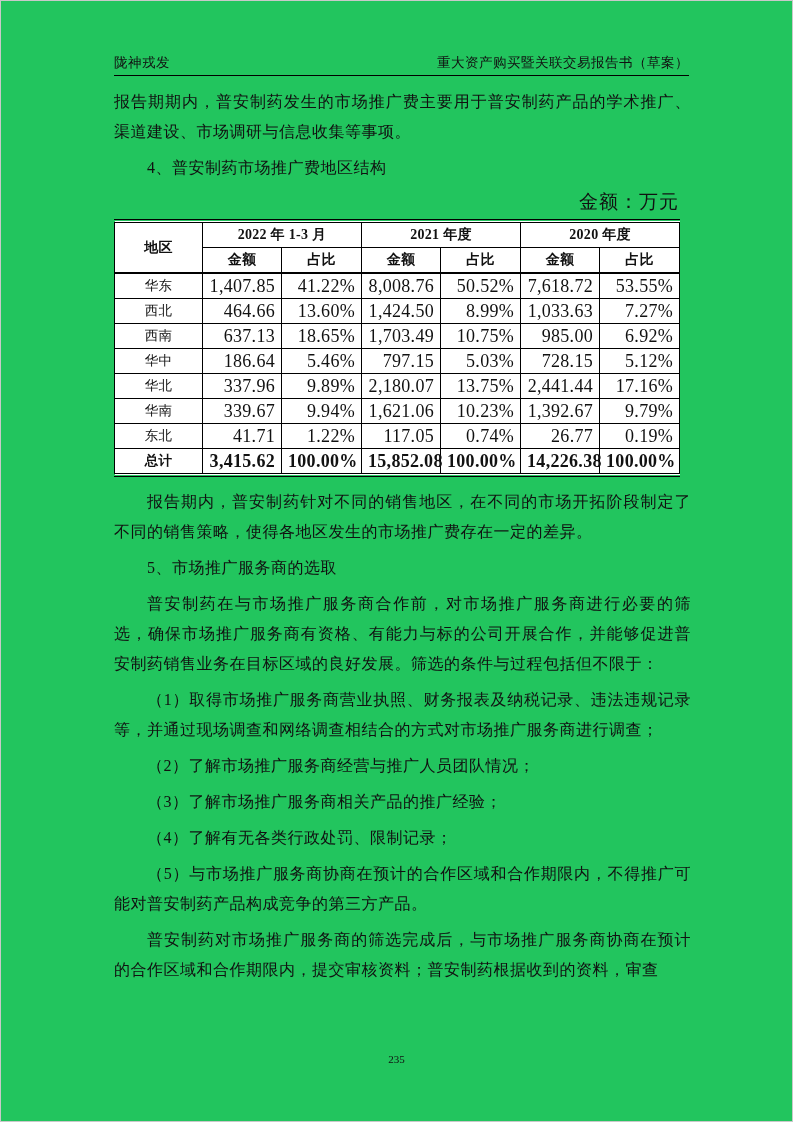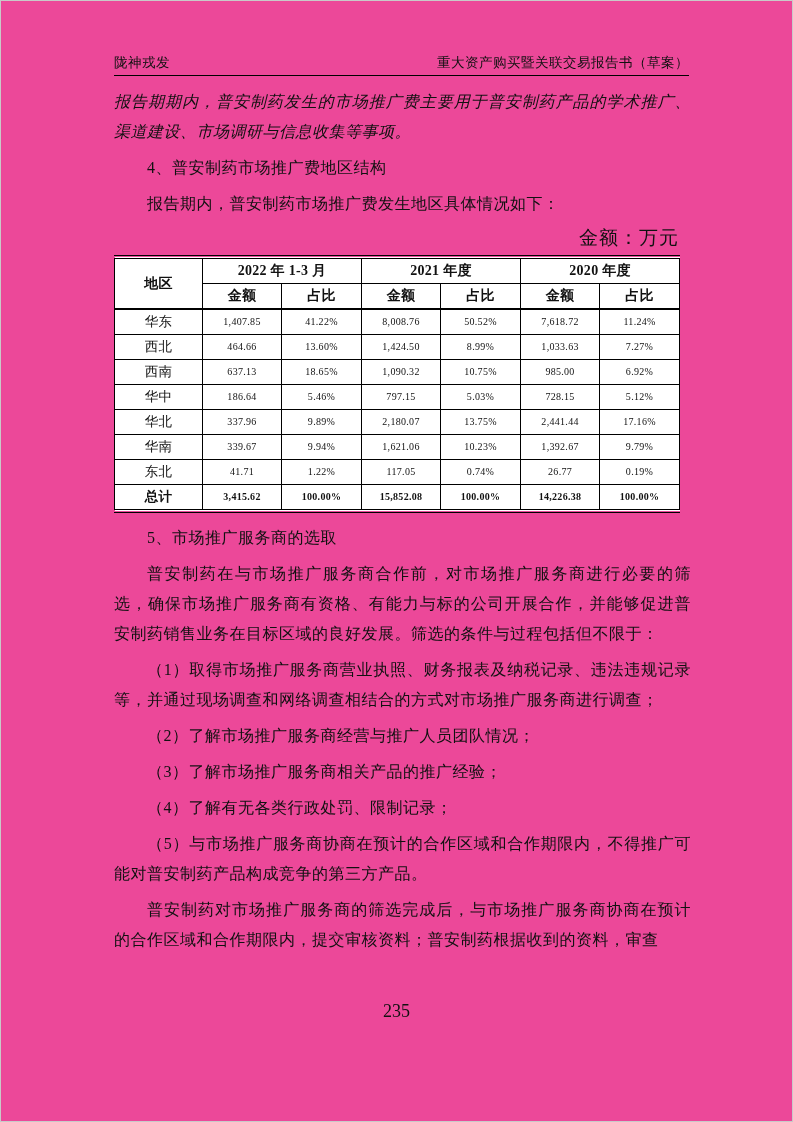--- a/index.html
+++ b/index.html
@@ -8,21 +8,21 @@
     background: #ffffff;
     position: relative;
     font-family: "Liberation Serif", "DejaVu Serif", serif;
     color: #111111;
     overflow: hidden;
   }
   .page {
     position: absolute; inset: 0;
     border: 1px solid #c9c9c9;
     box-sizing: border-box;
-    background: #ec4899;
+    background: #22c55e;
   }
   
   .page-header {
     position: absolute;
     left: 113px; right: 103px; top: 53px;
     display: flex;
     justify-content: space-between;
     align-items: flex-end;
     font-size: 13.5px;
     letter-spacing: 0.5px;
@@ -37,21 +37,21 @@
     width: 577px;
     font-size: 16px;
     letter-spacing: 0.5px;
     text-align: justify;
     text-justify: inter-character;
   }
   .content p, .content .heading {
     margin: 0 0 6px 0;
     line-height: 30px;
   }
-  .content p.first { margin-top: 7px; font-style: italic; }
+  .content p.first { margin-top: 7px; }
   .ind { text-indent: 33px; }
   .heading { font-weight: normal; }
   .unit-label {
     width: 565px;
     box-sizing: border-box;
     text-align: right;
     font-size: 19px;
     line-height: 26px;
     margin: 2px 0 4px 0;
     letter-spacing: 1px;
@@ -70,47 +70,46 @@
   }
   table.region-table th, table.region-table td {
     border: 1px solid #000;
     padding: 3px 6px;
     line-height: 18px;
     background: #fff;
   }
   table.region-table thead { border-bottom: 2px solid #000; }
   table.region-table th { font-weight: bold; text-align: center; font-size: 14px; }
   td.region-cell { text-align: center; }
-  td.num-cell { text-align: center; padding-right: 10px; font-size: 10px; }
+  td.num-cell { text-align: right; padding-right: 10px; font-size: 18px; }
   tr.total-row td { font-weight: bold; }
   
   .page-footer {
     position: absolute;
-    left: 0; right: 0; top: 1000px;
+    left: 0; right: 0; top: 1052px;
     text-align: center;
-    font-size: 18px;
+    font-size: 11px;
   }
 </style>
 </head>
 <body>
 
 <div class="page">
 
   <div class="page-header">
     <span>陇神戎发</span>
     <span>重大资产购买暨关联交易报告书（草案）</span>
   </div>
 
   <div class="content">
 
     <p class="first">报告期期内，普安制药发生的市场推广费主要用于普安制药产品的学术推广、渠道建设、市场调研与信息收集等事项。</p>
 
     <div class="heading ind">4、普安制药市场推广费地区结构</div>
 
-    <p class="ind">报告期内，普安制药市场推广费发生地区具体情况如下：</p>
 
     <div class="unit-label">金额：万元</div>
 
     <table class="region-table">
       <colgroup>
         <col style="width:88px">
           <col style="width:79px">
           <col style="width:80px">
         <col style="width:79px">
           <col style="width:80px">
@@ -134,36 +133,36 @@
         </tr>
       </thead>
       <tbody>
         <tr>
           <td class="region-cell">华东</td>
           <td class="num-cell">1,407.85</td>
           <td class="num-cell">41.22%</td>
           <td class="num-cell">8,008.76</td>
           <td class="num-cell">50.52%</td>
           <td class="num-cell">7,618.72</td>
-          <td class="num-cell">11.24%</td>
+          <td class="num-cell">53.55%</td>
         </tr>
         <tr>
           <td class="region-cell">西北</td>
           <td class="num-cell">464.66</td>
           <td class="num-cell">13.60%</td>
           <td class="num-cell">1,424.50</td>
           <td class="num-cell">8.99%</td>
           <td class="num-cell">1,033.63</td>
           <td class="num-cell">7.27%</td>
         </tr>
         <tr>
           <td class="region-cell">西南</td>
           <td class="num-cell">637.13</td>
           <td class="num-cell">18.65%</td>
-          <td class="num-cell">1,090.32</td>
+          <td class="num-cell">1,703.49</td>
           <td class="num-cell">10.75%</td>
           <td class="num-cell">985.00</td>
           <td class="num-cell">6.92%</td>
         </tr>
         <tr>
           <td class="region-cell">华中</td>
           <td class="num-cell">186.64</td>
           <td class="num-cell">5.46%</td>
           <td class="num-cell">797.15</td>
           <td class="num-cell">5.03%</td>
@@ -202,20 +201,21 @@
           <td class="num-cell">3,415.62</td>
           <td class="num-cell">100.00%</td>
           <td class="num-cell">15,852.08</td>
           <td class="num-cell">100.00%</td>
           <td class="num-cell">14,226.38</td>
           <td class="num-cell">100.00%</td>
         </tr>
       </tbody>
     </table>
 
+    <p class="ind">报告期内，普安制药针对不同的销售地区，在不同的市场开拓阶段制定了不同的销售策略，使得各地区发生的市场推广费存在一定的差异。</p>
 
     <div class="heading ind">5、市场推广服务商的选取</div>
 
     <p class="ind">普安制药在与市场推广服务商合作前，对市场推广服务商进行必要的筛选，确保市场推广服务商有资格、有能力与标的公司开展合作，并能够促进普安制药销售业务在目标区域的良好发展。筛选的条件与过程包括但不限于：</p>
 
     <p class="ind">（1）取得市场推广服务商营业执照、财务报表及纳税记录、违法违规记录等，并通过现场调查和网络调查相结合的方式对市场推广服务商进行调查；</p>
     <p class="ind">（2）了解市场推广服务商经营与推广人员团队情况；</p>
     <p class="ind">（3）了解市场推广服务商相关产品的推广经验；</p>
     <p class="ind">（4）了解有无各类行政处罚、限制记录；</p>
     <p class="ind">（5）与市场推广服务商协商在预计的合作区域和合作期限内，不得推广可能对普安制药产品构成竞争的第三方产品。</p>

